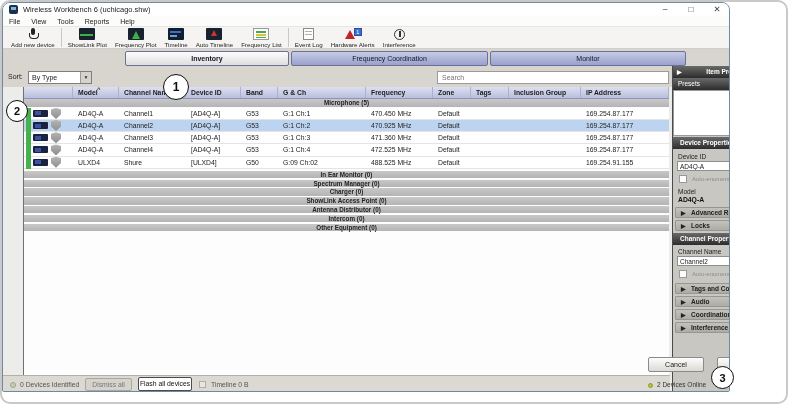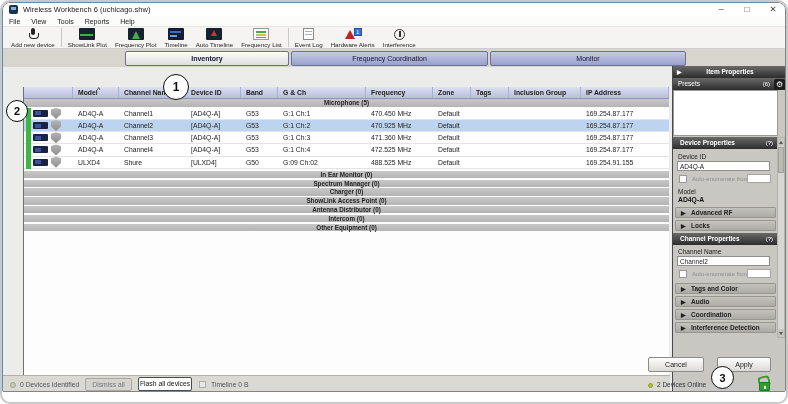--- a/index.html
+++ b/index.html
@@ -1,19 +1,19 @@
 <!DOCTYPE html>
 <html><head>
 <meta charset="utf-8">
 <style>
   * { margin:0; padding:0; box-sizing:border-box; }
   body { font-family:"Liberation Sans", sans-serif; background:#fff; }
   .screen { position:relative; width:788px; height:404px; background:#fff; overflow:hidden; }
   .frame { position:absolute; inset:0; border:2px solid #c9c9c9; border-radius:10px; z-index:40; pointer-events:none; }
-  .window { position:absolute; left:2px; top:2px; width:784px; height:390px; background:#ececea;
+  .window { position:absolute; left:2px; top:2px; width:728px; height:390px; background:#ececea;
             border:1px solid #6c8ba0; border-radius:8px 8px 2px 2px; overflow:hidden; }
 
   
   .titlebar { position:absolute; left:0; top:0; width:100%; height:13px; background:#ffffff; }
   .app-icon { position:absolute; left:6px; top:2px; width:9px; height:9px; background:#16324c; border-radius:2px; }
   .app-icon::after { content:""; position:absolute; left:2px; top:2px; width:5px; height:3px; background:#7fb3d8; }
   .title-text { position:absolute; left:20px; top:2px; font-size:7.5px; color:#222; }
   .win-controls { position:absolute; right:6px; top:0; display:flex; gap:14px; }
   .win-controls span { font-size:8.5px; color:#444; line-height:13px; width:12px; text-align:center; cursor:default; }
 
@@ -194,20 +194,28 @@
         <span class="lbl">Interference</span>
       </div>
     </div>
 
     <div class="tabsrow">
       <div class="tab sel" style="left:122px; width:164px;">Inventory</div>
       <div class="tab unsel" style="left:288px; width:197px;">Frequency Coordination</div>
       <div class="tab unsel" style="left:487px; width:196px;">Monitor</div>
     </div>
 
+    <div class="filterrow">
+      <span class="sort-label">Sort:</span>
+      <div class="combo">
+        <span>By Type</span>
+        <span class="arrow">▼</span>
+      </div>
+      <input class="search" type="text" placeholder="Search" style="">
+    </div>
 
     <div class="table-wrap">
       <div class="grid thead">
         <div></div>
         <div><span class="caret">^</span><span>Model</span></div>
         <div>Channel Name</div>
         <div>Device ID</div>
         <div>Band</div>
         <div>G &amp; Ch</div>
         <div>Frequency</div>

